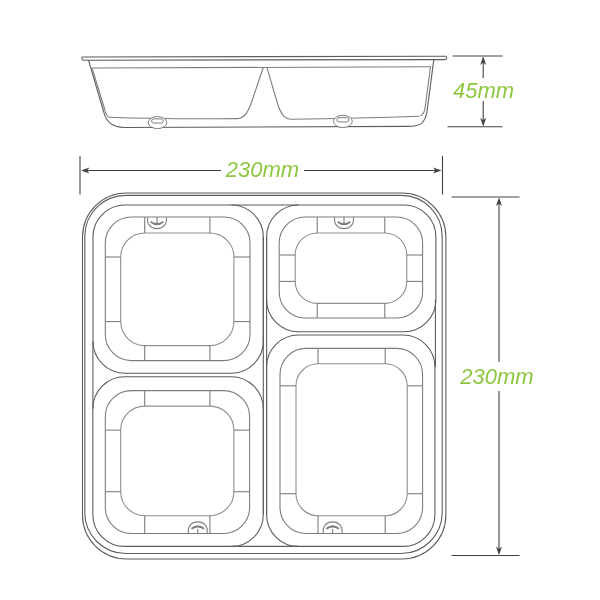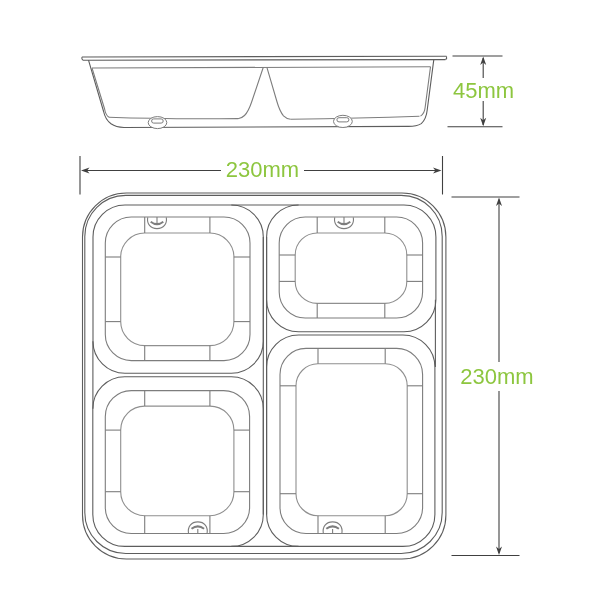--- a/index.html
+++ b/index.html
@@ -1,16 +1,16 @@
 <!DOCTYPE html>
 <html><head>
 <meta charset="utf-8">
 <style>
   html, body { margin: 0; padding: 0; background: #ffffff; -webkit-font-smoothing: antialiased; }
-  .page { width: 600px; height: 600px; position: relative; }
+  .page { width: 600px; height: 600px; position: relative; font-style: italic; }
 </style>
 </head>
 <body>
 <div class="page">
 <svg width="600" height="600" viewBox="0 0 600 600">
 
 <g>
 
 <line x1="82.0" y1="57.0" x2="446.5" y2="56.3" stroke="#5d5d5d" stroke-width="1.1"></line>
 

